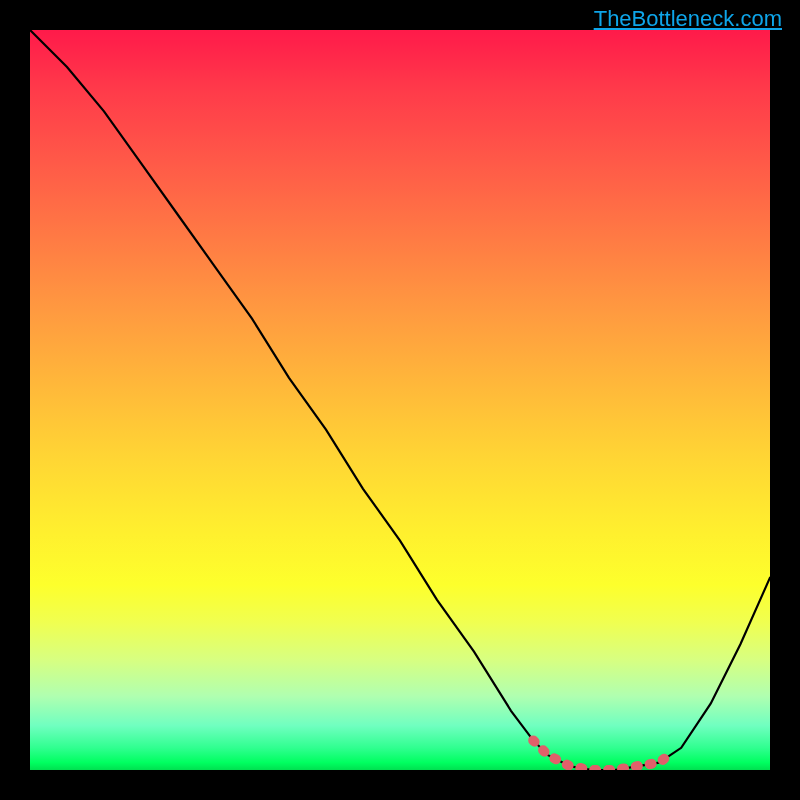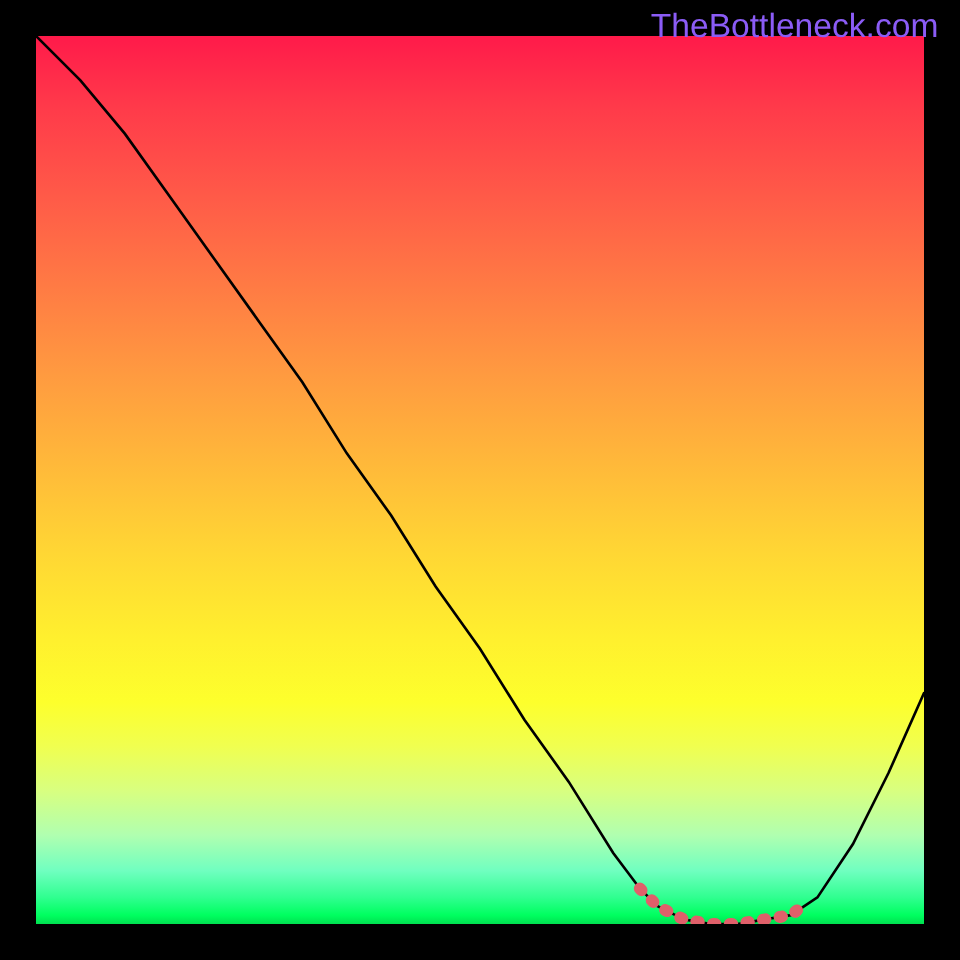--- a/index.html
+++ b/index.html
@@ -7,24 +7,25 @@
     width: 800px;
     height: 800px;
     background: #000;
     position: relative;
     font-family: Arial, sans-serif;
   }
   .watermark {
     position: absolute;
     top: 6px;
     right: 18px;
-    color: #8b5cf6;
-    font-size: 28px;
+    color: #0ea5e9;
+    font-size: 22px;
     font-weight: 500;
     z-index: 10;
+    text-decoration: underline;
   }
   .plot-area {
     position: absolute;
     left: 30px;
     top: 30px;
     width: 740px;
     height: 740px;
     overflow: hidden;
   }
   .gradient-bg {

